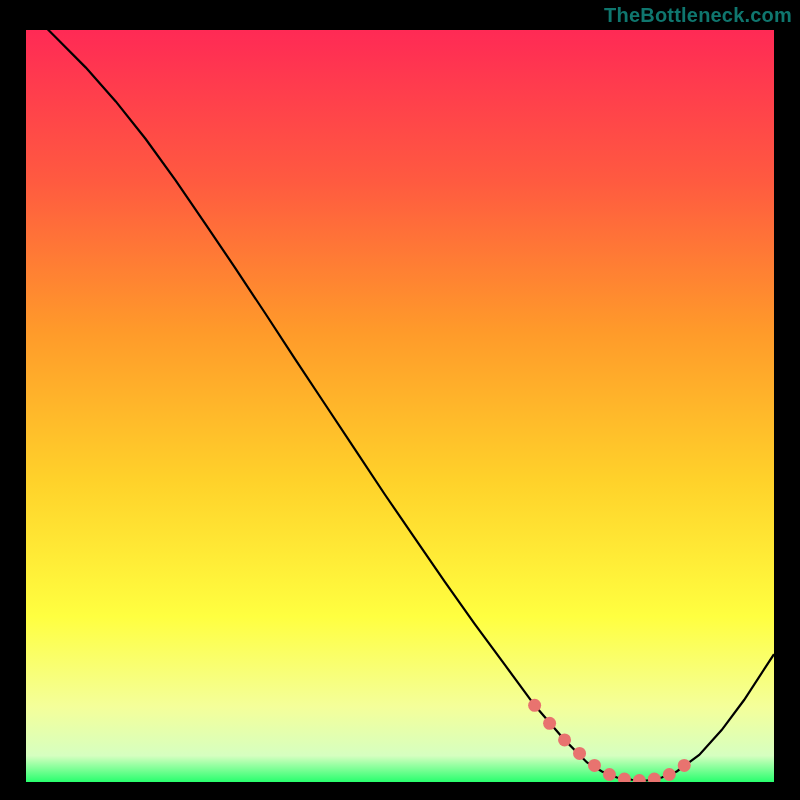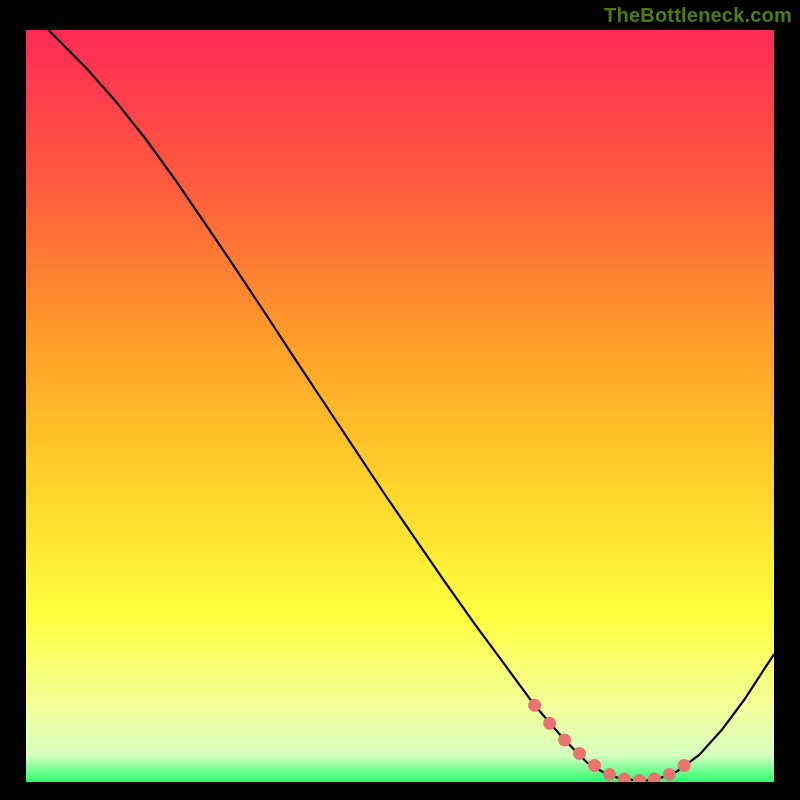--- a/index.html
+++ b/index.html
@@ -16,21 +16,21 @@
     top: 0;
     left: 0;
     width: 800px;
     height: 800px;
     box-sizing: border-box;
   }
   .watermark {
     position: absolute;
     top: 4px;
     right: 8px;
-    color: #4d7c0f;
+    color: #0f766e;
     font-size: 20px;
     font-weight: 600;
     letter-spacing: 0.2px;
   }
   .plot-area {
     position: absolute;
     left: 26px;
     top: 30px;
     width: 748px;
     height: 752px;

